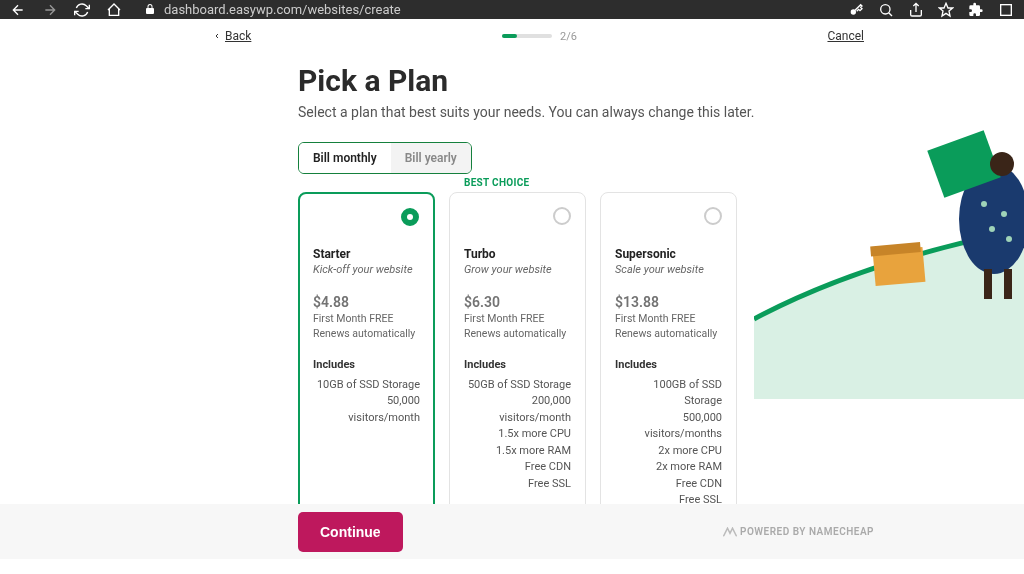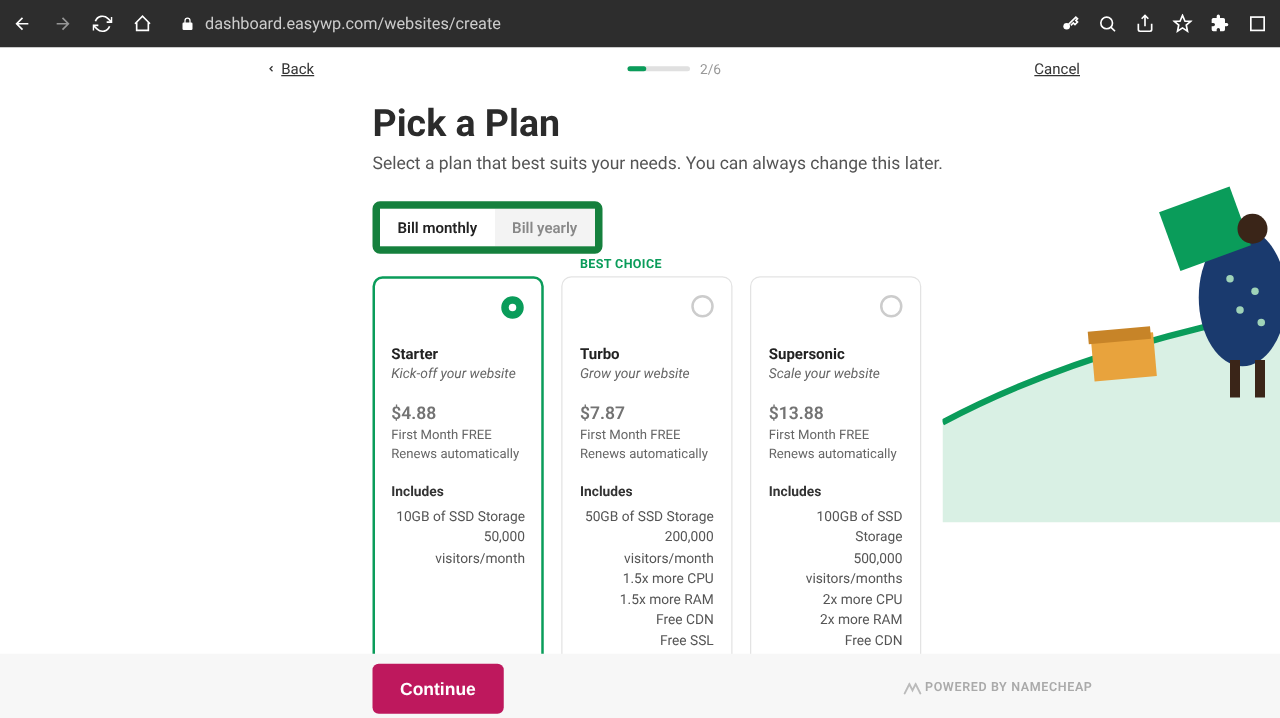--- a/index.html
+++ b/index.html
@@ -1,19 +1,19 @@
 <!DOCTYPE html>
 <html><head>
   <meta charset="utf-8">
   <style>
     * { margin: 0; padding: 0; box-sizing: border-box; }
     body { font-family: -apple-system, BlinkMacSystemFont, 'Segoe UI', Roboto, sans-serif; background: #fff; overflow: hidden; }
 
     
-    .browser-bar { background: #2d2d2d; height: 38px; display: flex; align-items: center; padding: 0 10px; gap: 12px; }
+    .browser-bar { background: #2d2d2d; height: 19px; display: flex; align-items: center; padding: 0 10px; gap: 12px; }
     .nav-icons { display: flex; gap: 16px; align-items: center; }
     .nav-icon { color: #fff; cursor: pointer; display: flex; align-items: center; }
     .nav-icon svg { width: 16px; height: 16px; }
     .url-bar { flex: 1; display: flex; align-items: center; gap: 8px; padding-left: 10px; }
     .lock-icon { color: #fff; }
     .url-text { color: #ccc; font-size: 13px; }
     .right-icons { display: flex; gap: 14px; align-items: center; }
     .right-icon { color: #fff; cursor: pointer; display: flex; }
 
     
@@ -23,21 +23,21 @@
     .progress-wrap { display: flex; align-items: center; gap: 8px; }
     .progress-bar { width: 50px; height: 4px; background: #e0e0e0; border-radius: 2px; position: relative; }
     .progress-fill { position: absolute; left: 0; top: 0; height: 100%; width: 30%; background: #0a9c5a; border-radius: 2px; }
     .progress-text { font-size: 11px; color: #999; }
     .cancel-link { color: #333; text-decoration: underline; cursor: pointer; margin-right: 10px; }
 
     .content { padding: 14px 0 0 298px; width: 780px; }
     .page-title { font-size: 30px; font-weight: 700; color: #2b2b2b; margin-bottom: 6px; }
     .page-subtitle { font-size: 14px; color: #555; margin-bottom: 22px; }
 
-    .billing-toggle { display: inline-flex; border: 6px solid #15803d; border-radius: 6px; overflow: hidden; margin-bottom: 18px; }
+    .billing-toggle { display: inline-flex; border: 1px solid #15803d; border-radius: 6px; overflow: hidden; margin-bottom: 18px; }
     .billing-opt { padding: 8px 14px; font-size: 12px; font-weight: 600; cursor: pointer; background: #fff; color: #555; }
     .billing-opt.active { background: #fff; color: #222; }
     .billing-opt:not(.active) { background: #f3f3f3; color: #888; }
 
     .plans { display: flex; gap: 14px; }
     .plan-card { width: 137px; border: 1px solid #e3e3e3; border-radius: 8px; padding: 14px 14px 16px; position: relative; cursor: pointer; background: #fff; }
     .plan-card.selected { border: 2px solid #0a9c5a; padding: 13px 13px 15px; }
     .plan-card .badge-text { position: absolute; top: -16px; left: 14px; font-size: 10px; font-weight: 700; color: #0a9c5a; letter-spacing: 0.3px; }
     .plan-radio { position: absolute; top: 14px; right: 14px; width: 18px; height: 18px; border-radius: 50%; border: 2px solid #ccc; }
     .plan-radio.checked { border-color: #0a9c5a; background: #0a9c5a; display: flex; align-items: center; justify-content: center; }
@@ -168,21 +168,21 @@
           <ul class="includes-list">
             <li>10GB of SSD Storage</li>
             <li>50,000 visitors/month</li>
           </ul>
         </div>
         <div class="plan-card">
           <div class="badge-text">BEST CHOICE</div>
           <div class="plan-radio "></div>
           <div class="plan-name">Turbo</div>
           <div class="plan-tag">Grow your website</div>
-          <div class="plan-price">$7.87</div>
+          <div class="plan-price">$6.30</div>
           <div class="plan-note">First Month FREE</div>
           <div class="plan-note2">Renews automatically</div>
           <div class="includes-title">Includes</div>
           <ul class="includes-list">
             <li>50GB of SSD Storage</li>
             <li>200,000 visitors/month</li>
             <li>1.5x more CPU</li>
             <li>1.5x more RAM</li>
             <li>Free CDN</li>
             <li>Free SSL</li>

